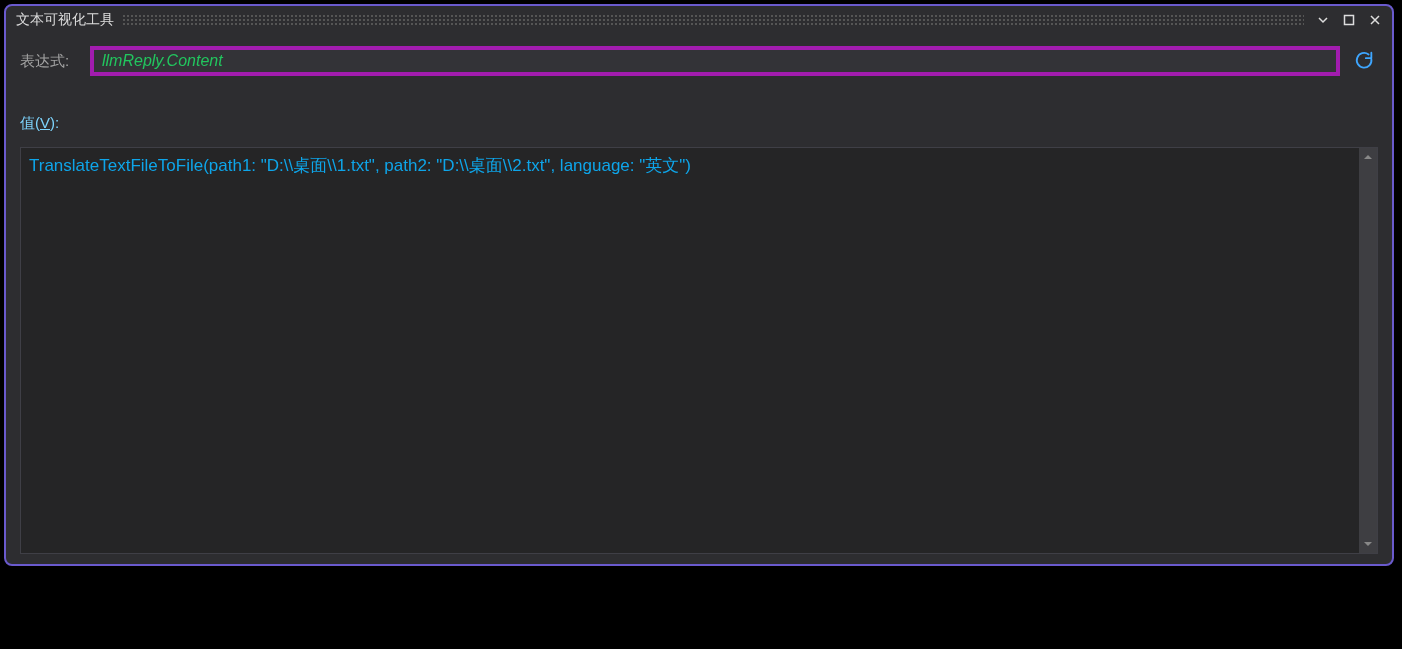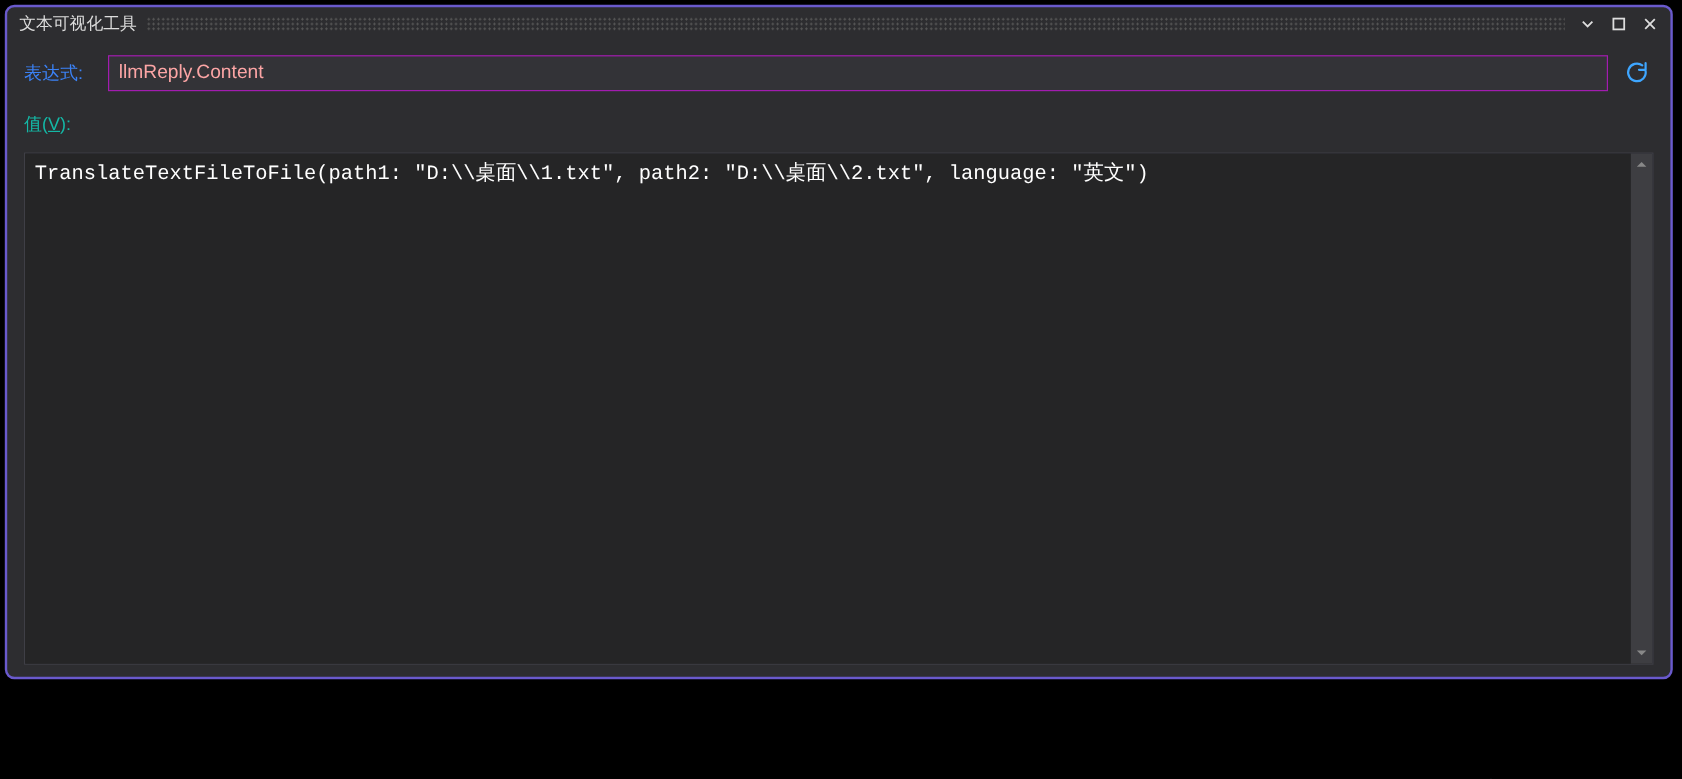--- a/index.html
+++ b/index.html
@@ -54,74 +54,76 @@
     flex-direction: column;
     padding: 12px 14px 10px 14px;
     gap: 14px;
   }
   .row {
     display: flex;
     align-items: center;
     gap: 10px;
   }
   .label {
-    color: #3b82f6;
+    color: #a3a3a3;
     width: 90px;
     font-size: 15px;
   }
   .label-narrow { width: 60px; }
   .input-text {
     flex: 1;
     height: 30px;
     background: #333337;
-    border: 1px solid #a21caf;
-    color: #fca5a5;
+    border: 4px solid #a21caf;
+    color: #22c55e;
     padding: 0 8px;
     font-size: 16px;
     outline: none;
+    font-style: italic;
   }
   .refresh-btn {
     width: 28px; height: 28px;
     display: flex; align-items: center; justify-content: center;
   }
   .refresh-btn svg { width: 22px; height: 22px; stroke: #3ea6ff; stroke-width: 2; fill: none; }
   .dropdown {
     flex: 1;
     height: 30px;
     background: #333337;
     border: 1px solid #3f3f46;
     display: flex;
     align-items: center;
     justify-content: space-between;
     padding: 0 8px;
     color: #e6e6e6;
     font-size: 15px;
   }
   .dropdown .caret svg { width: 10px; height: 10px; fill: #ccc; }
   .value-label {
-    color: #14b8a6;
+    color: #7dd3fc;
     font-size: 15px;
     padding-top: 4px;
+    margin-top: 20px;
   }
   .value-label u { text-decoration: underline; }
   .value-area-wrap {
     flex: 1;
     display: flex;
     border: 1px solid #3f3f46;
     background: #252526;
     min-height: 0;
   }
   .value-area {
     flex: 1;
     background: #252526;
-    color: #ffffff;
+    color: #0ea5e9;
     border: none;
     resize: none;
     padding: 6px 8px;
-    font-family: Liberation Mono, monospace;
+    font-family: Liberation Sans, sans-serif;
     font-size: 17px;
     line-height: 1.4;
     outline: none;
     white-space: pre-wrap;
   }
   .scrollbar-v {
     width: 18px;
     background: #3e3e42;
     position: relative;
     display: flex;

